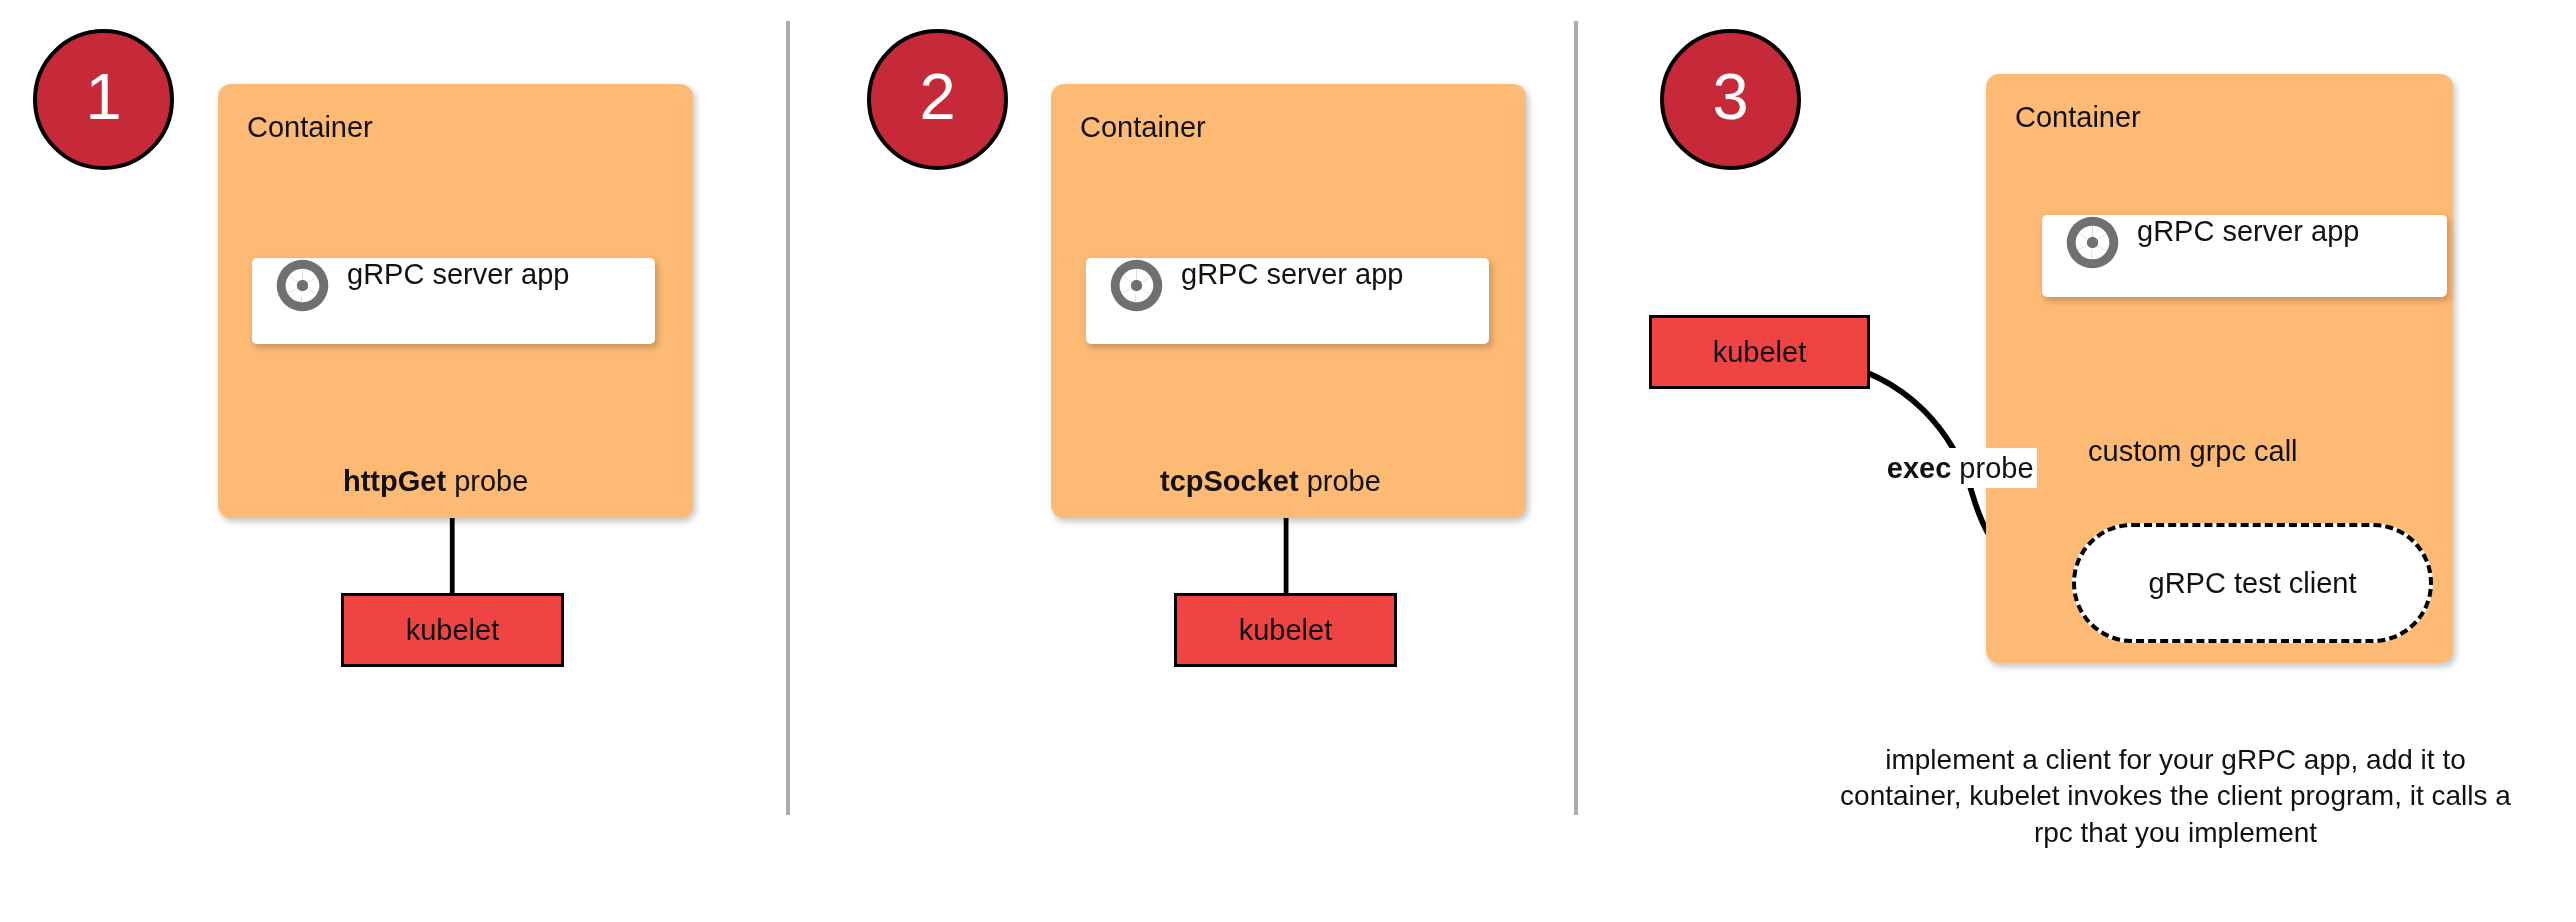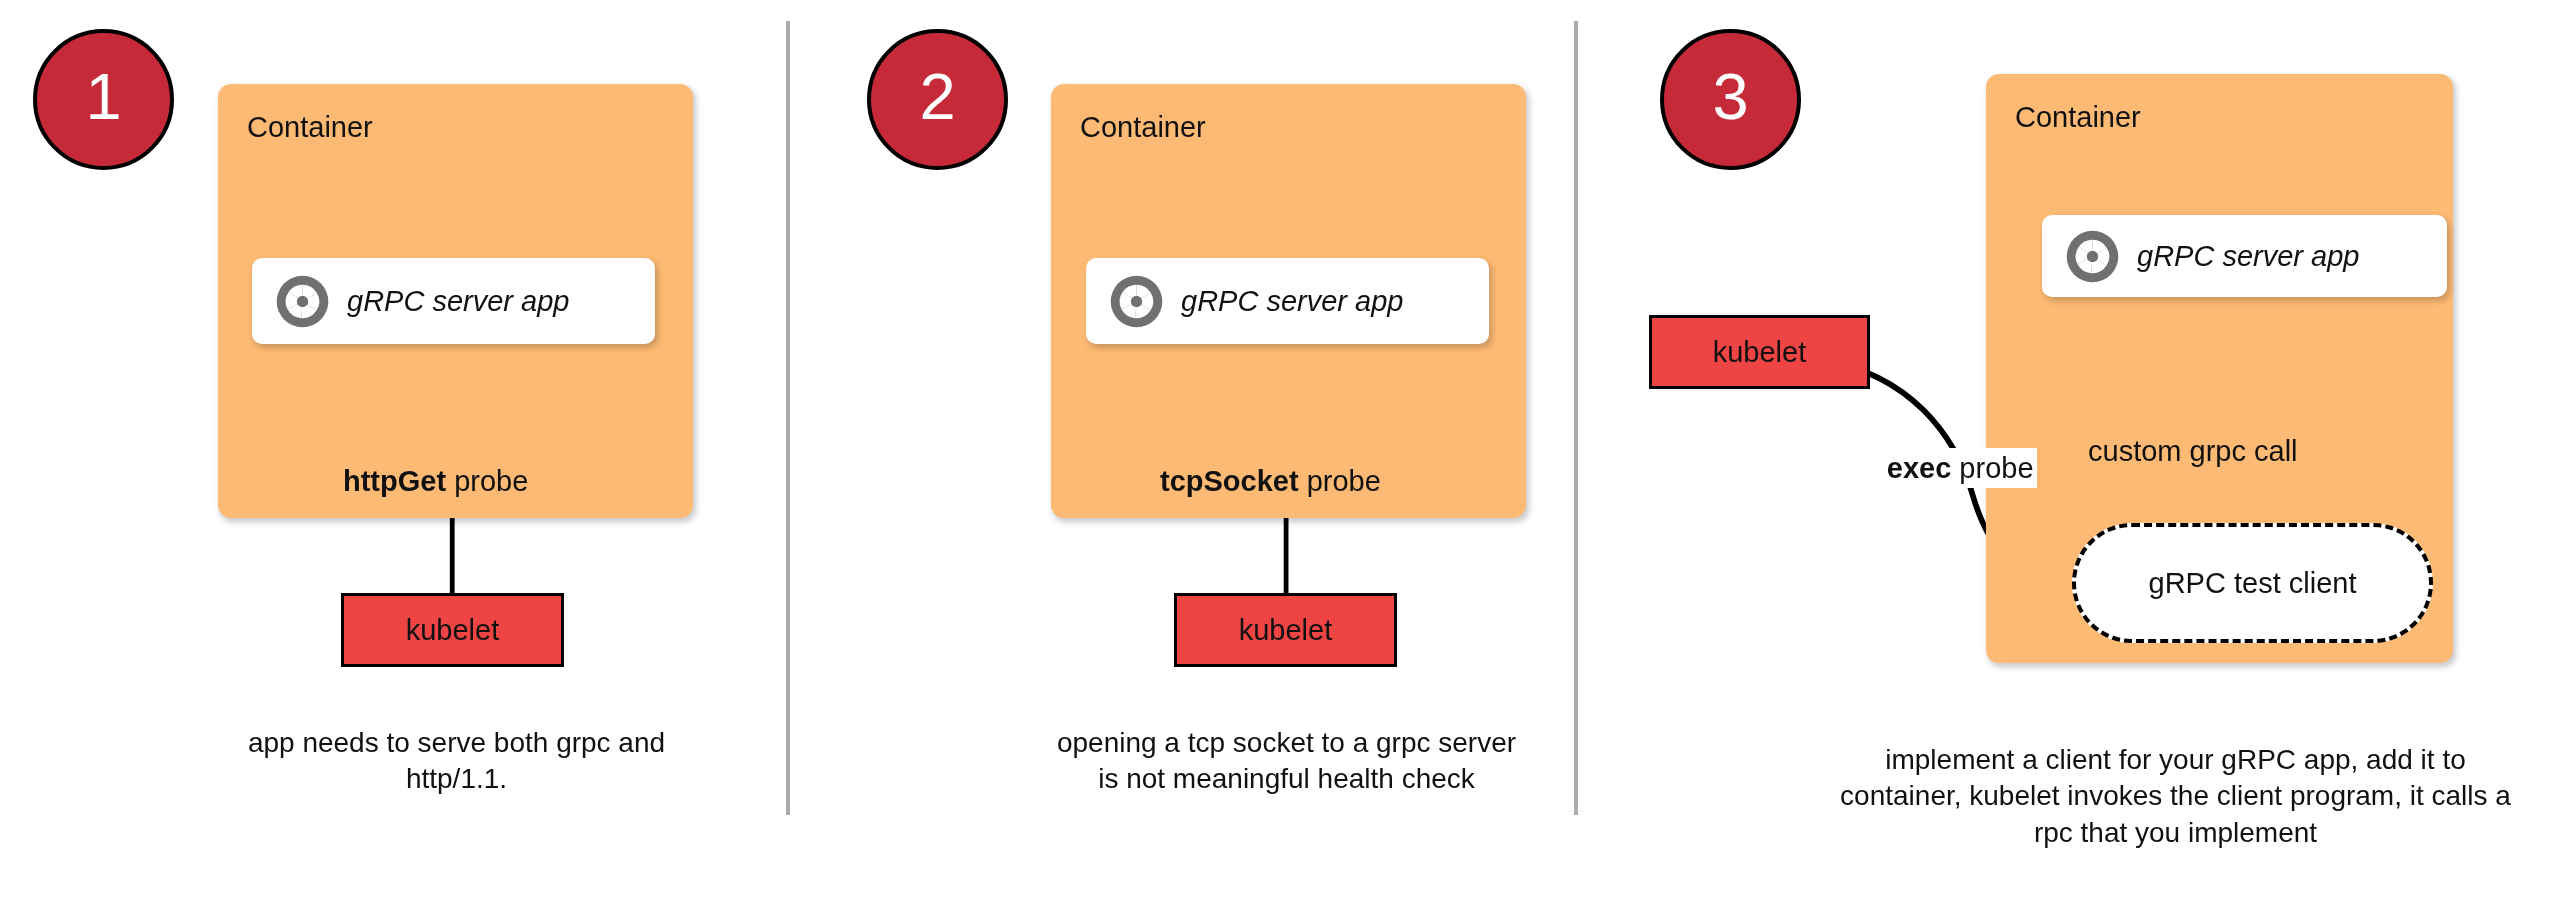--- a/index.html
+++ b/index.html
@@ -65,27 +65,26 @@
     top: 27px;
     font-size: 29px;
     color: #111111;
     white-space: nowrap;
   }
 
   
   .app-card {
     position: absolute;
     background: #ffffff;
-    border-radius: 10px;
+    border-radius: 5px;
     box-shadow: 2.9px 3.8px 6.7px rgba(0,0,0,0.20);
     display: flex;
-    align-items: center;
+    align-items: flex-start;
     box-sizing: border-box;
     padding-left: 23px;
-    font-style: italic;
   }
   .app-card .app-icon {
     width: 55px;
     height: 55px;
     flex: 0 0 55px;
     margin-right: 17px;
   }
   .app-card .app-label {
     font-size: 29px;
     color: #111111;
@@ -205,21 +204,20 @@
   </div>
 
   <div class="edge-label" style="left:343px; top:467px;">
     <span class="strong">httpGet</span><span> probe</span>
   </div>
 
   <div class="kubelet-box" style="left:341px; top:593px; width:223px; height:74px;">
     <span>kubelet</span>
   </div>
 
-  <div class="caption" style="left:218px; top:725px; width:477px;">app needs to serve both grpc and http/1.1.</div>
 
   <div class="badge" style="left:867px; top:29px;">
     <span class="badge-num">2</span>
   </div>
 
   <div class="container-box" style="left:1051px; top:84px; width:475px; height:434px;">
     <span class="container-label">Container</span>
   </div>
 
   <div class="app-card" style="left:1086px; top:258px; width:403px; height:86px;">
@@ -241,21 +239,20 @@
   </div>
 
   <div class="edge-label" style="left:1160px; top:467px;">
     <span class="strong">tcpSocket</span><span> probe</span>
   </div>
 
   <div class="kubelet-box" style="left:1174px; top:593px; width:223px; height:74px;">
     <span>kubelet</span>
   </div>
 
-  <div class="caption" style="left:1048px; top:725px; width:477px;">opening a tcp socket to a grpc server is not meaningful health check</div>
 
   <div class="badge" style="left:1660px; top:29px;">
     <span class="badge-num">3</span>
   </div>
 
   <div class="container-box" style="left:1986px; top:74px; width:467px; height:589px;">
     <span class="container-label">Container</span>
   </div>
 
   <div class="app-card" style="left:2042px; top:215px; width:405px; height:82px;">

